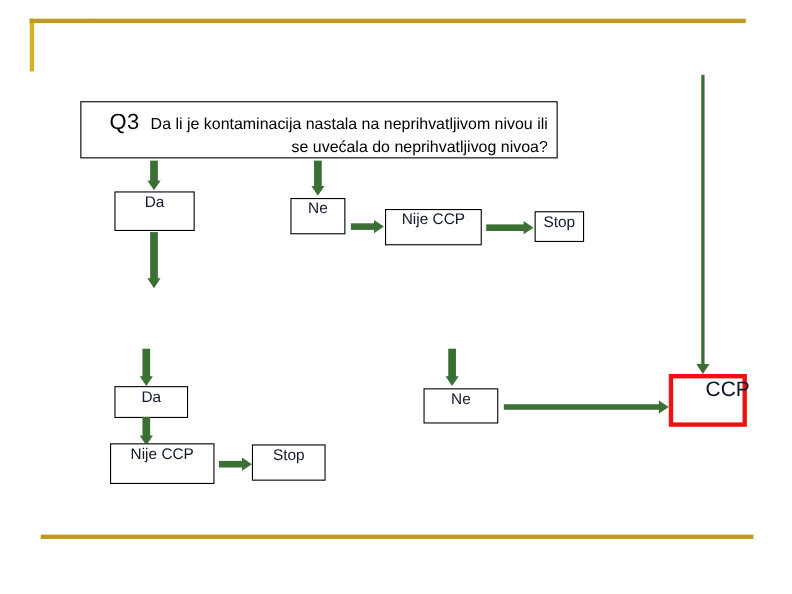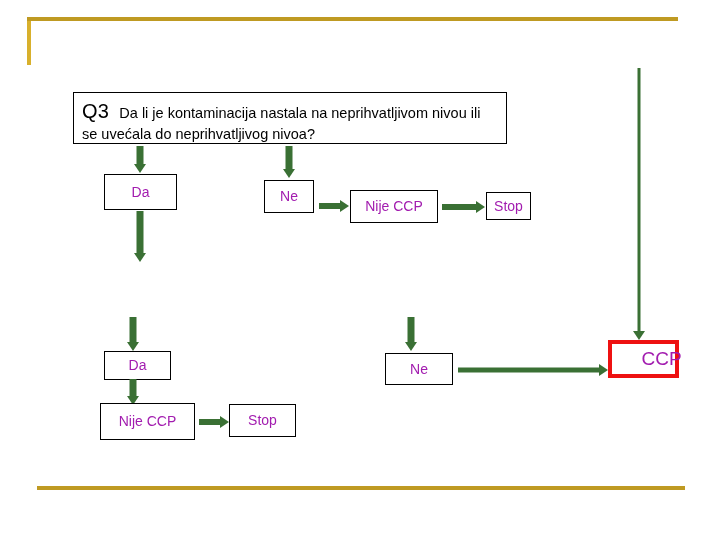--- a/index.html
+++ b/index.html
@@ -27,23 +27,22 @@
     position: absolute;
     background: #d8b02c;
   }
 
   
   .box {
     position: absolute;
     box-sizing: border-box;
     border: 1px solid #000000;
     background: #ffffff;
-    color: #a21caf;
+    color: #0f172a;
     display: flex;
-    align-items: center;
     justify-content: center;
     text-align: center;
     line-height: 1.18;
     white-space: nowrap;
   }
   .box.small { font-size: 14px; }
   .box.ccp {
     border: 4px solid #ee1111;
     font-size: 19px;
   }
@@ -54,21 +53,21 @@
     background: #ffffff;
     color: #000000;
     padding: 5px 8px 6px 8px;
     font-size: 14.5px;
     line-height: 1.33;
   }
   .qbox .qlabel {
     font-size: 20px;
     letter-spacing: 0.3px;
   }
-  .qbox.q3 { text-align: left; }
+  .qbox.q3 { text-align: right; }
   .qbox.q4 { text-align: left; }
   .qbox .qtext { font-size: 14.5px; }
 
   
   .arrow-down, .arrow-right {
     position: absolute;
   }
   .arrow-down .shaft {
     position: absolute;
     left: 50%;
@@ -177,21 +176,21 @@
   </div>
   <div class="box small" style="left:385px; top:353px; width:68px; height:32px;">
     <span>Ne</span>
   </div>
 
   <div class="arrow-right" style="left:458px; top:363px; width:150px; height:13px;">
     <span class="shaft" style="width:142px; height:5px;"></span>
     <span class="head"></span>
   </div>
 
-  <div class="box ccp" style="left:608px; top:340px; width:71px; height:38px;padding-left:36px;">
+  <div class="box ccp" style="left:608px; top:340px; width:71px; height:48px;padding-left:36px;">
     <span>CCP</span>
   </div>
 
   <div class="arrow-down" style="left:126px; top:379px; width:13px; height:26px;">
     <span class="shaft" style="width:7px; height:18px;"></span>
     <span class="head"></span>
   </div>
 
   <div class="box small" style="left:100px; top:403px; width:95px; height:37px;">
     <span>Nije CCP</span>

